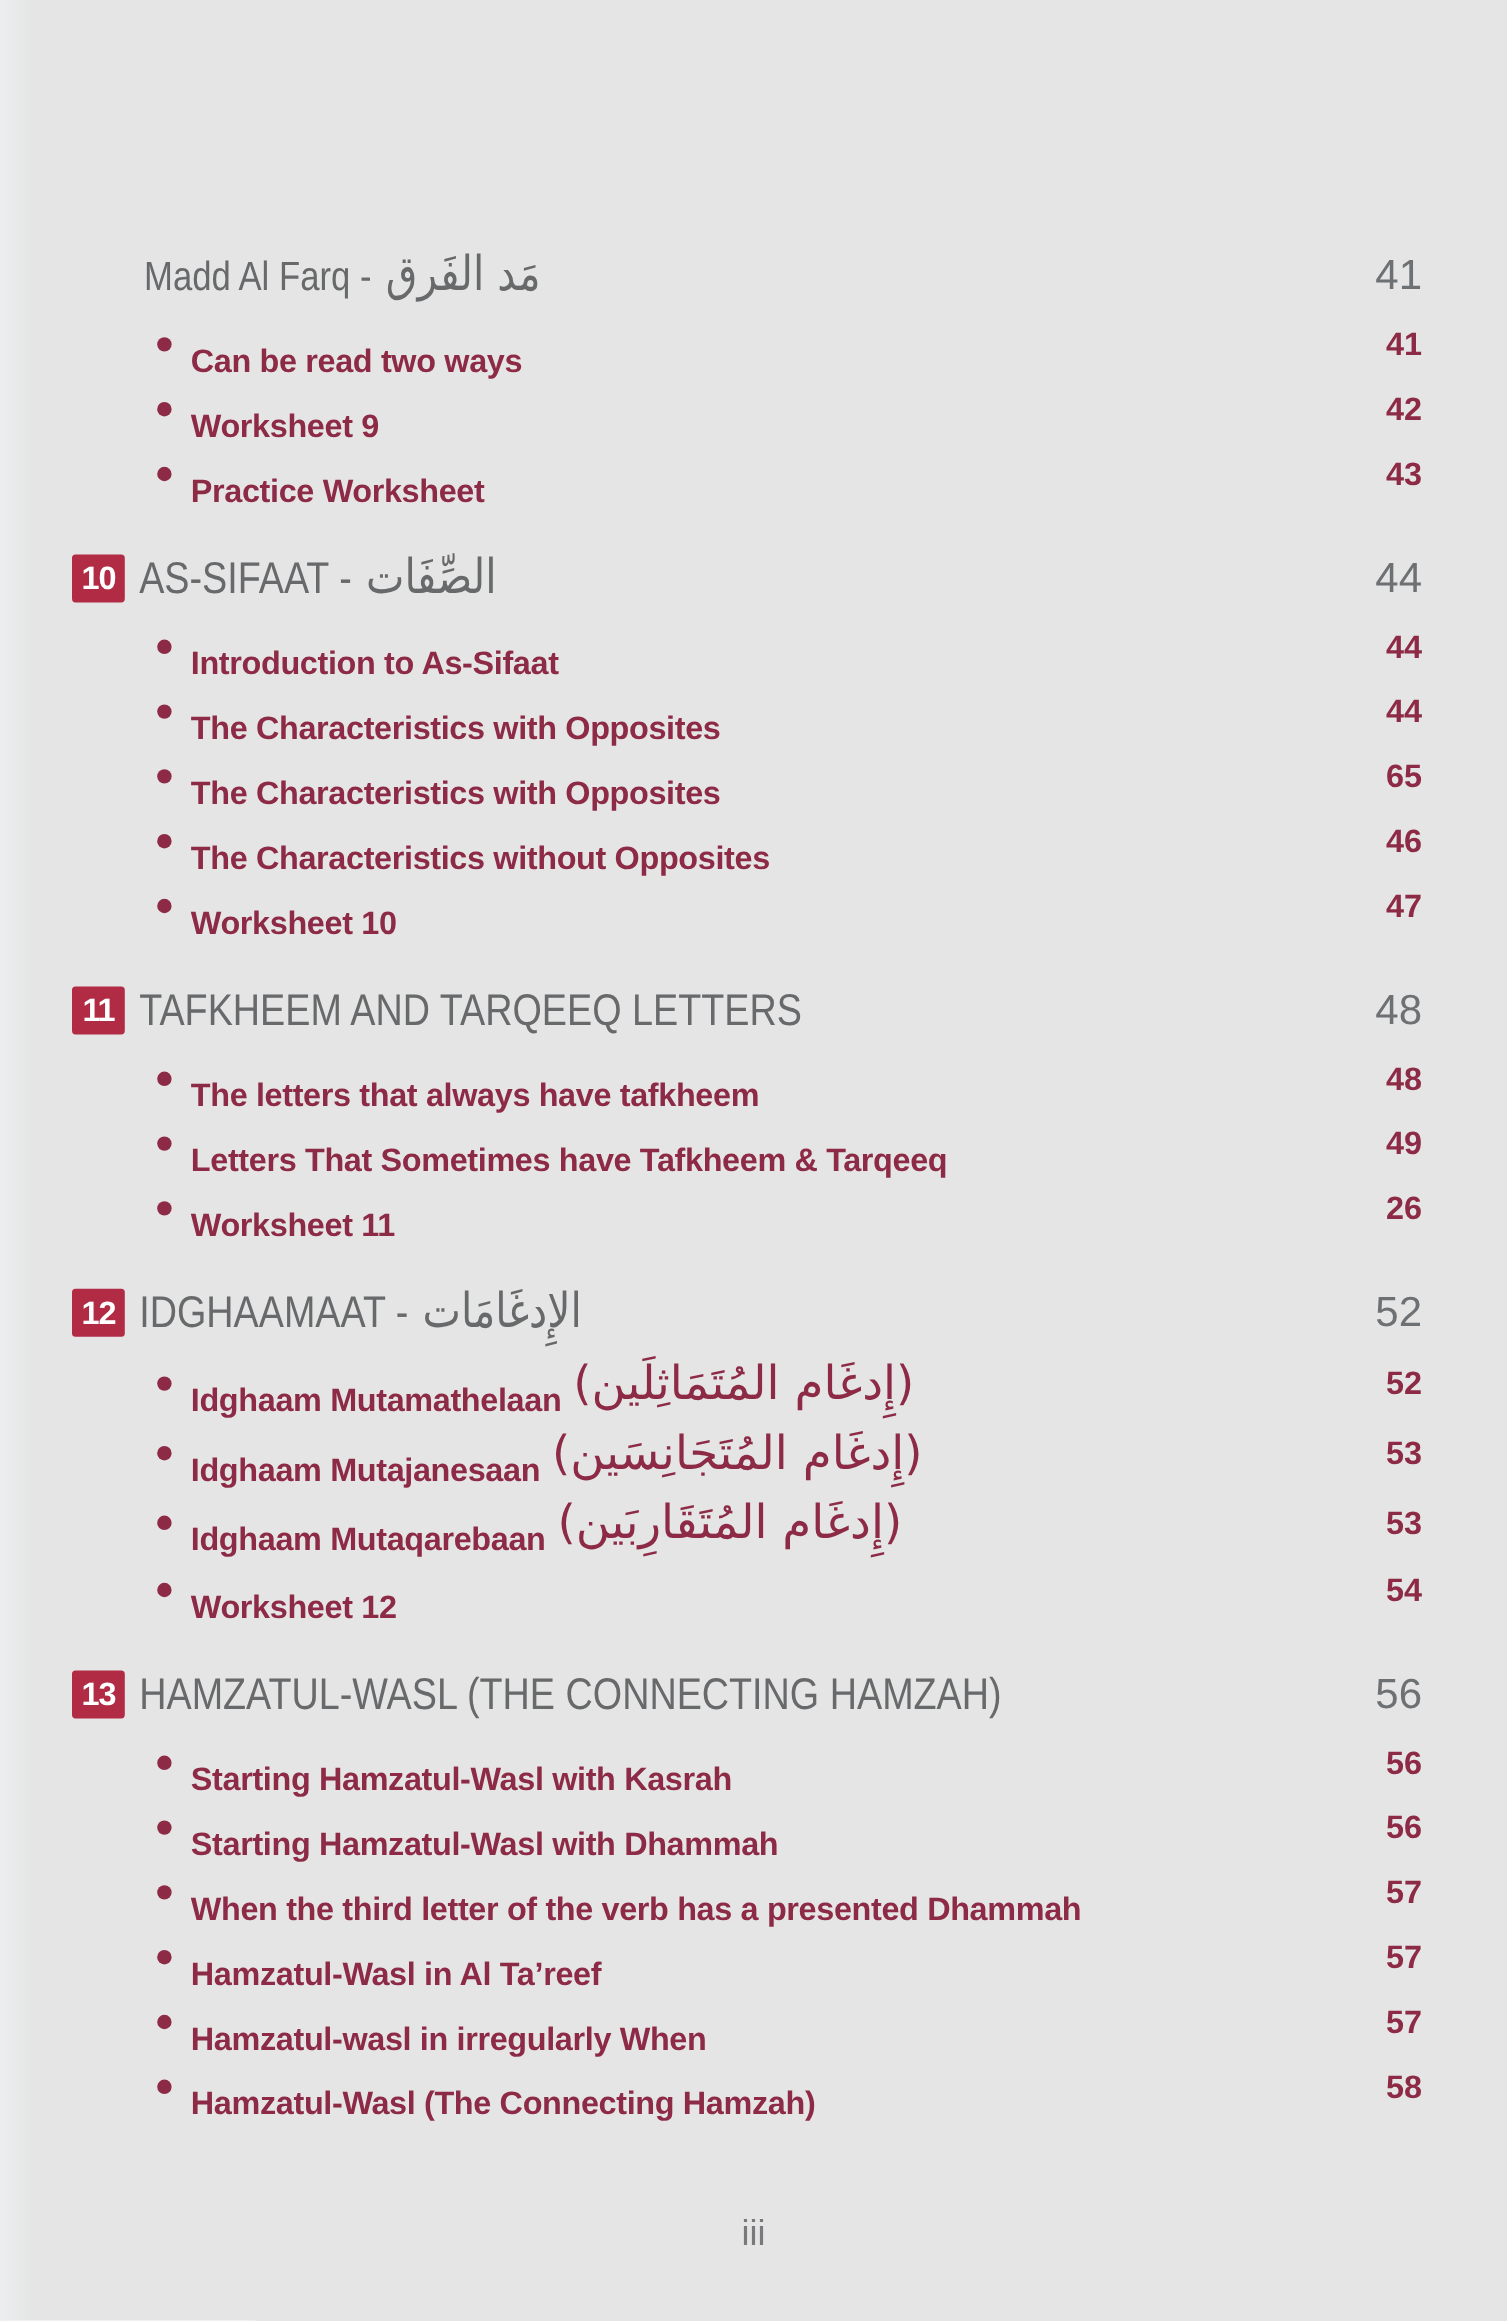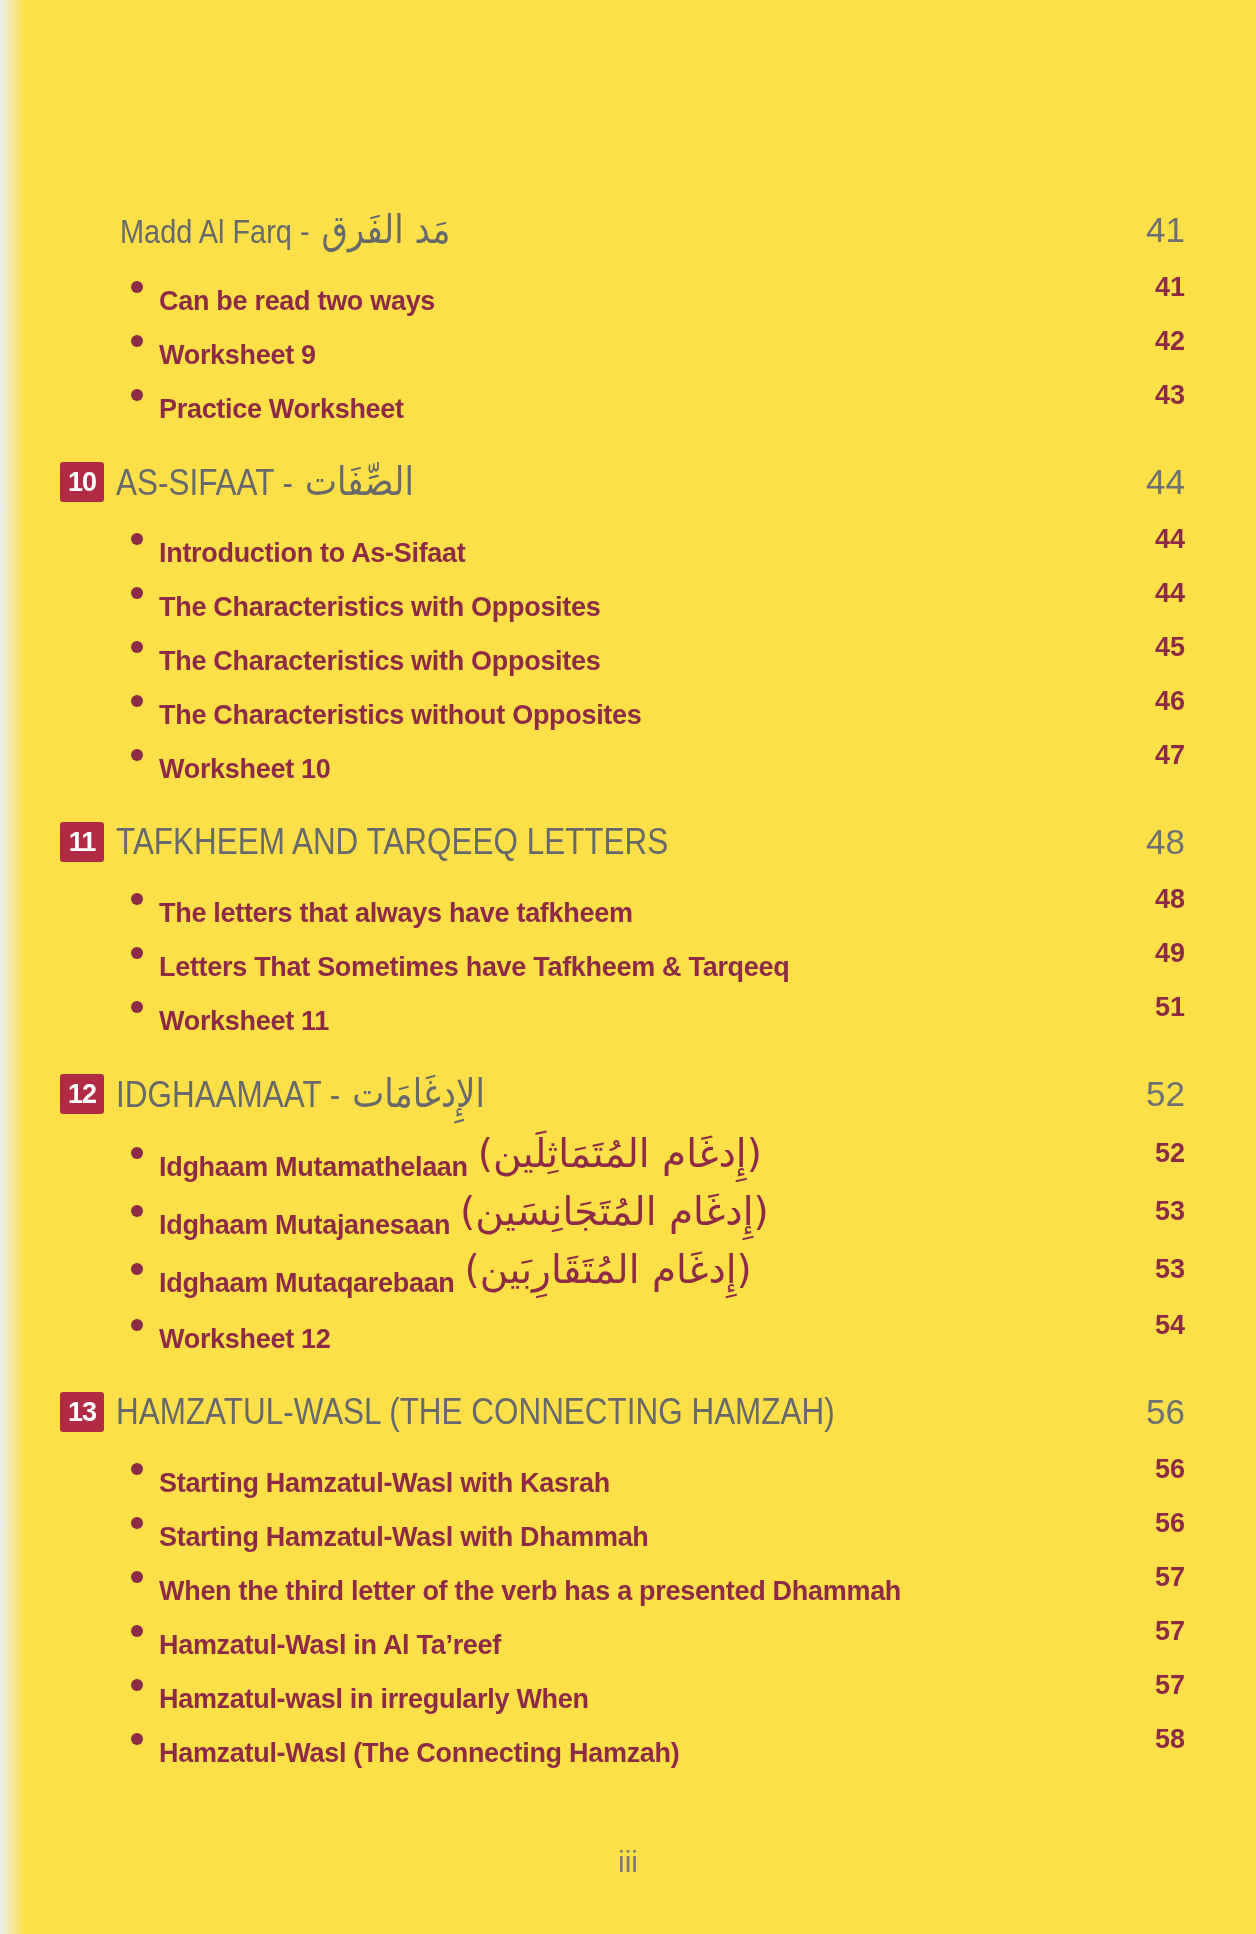--- a/index.html
+++ b/index.html
@@ -1,19 +1,19 @@
 <!DOCTYPE html>
 <html><head>
 <meta charset="utf-8">
 <style>
   html,body { margin:0; padding:0; background:#ffffff; }
   .page {
     position:relative;
     width:1256px; height:1934px;
-    background:#fde047;
+    background:#e5e5e5;
     overflow:hidden;
     font-family:"Liberation Sans", sans-serif;
   }
   .scan-edge {
     position:absolute; left:0; top:0; bottom:0; width:28px;
     background:linear-gradient(90deg,#eceef0 0%, rgba(255,255,255,0) 90%);
     pointer-events:none;
   }
   .content { position:relative; padding-top:200px; }
 
@@ -118,21 +118,21 @@
         <span class="pagenum">44</span>
       </div>
       <div class="row item">
         <span class="bullet"></span>
         <span class="ilabel">The Characteristics with Opposites</span>
         <span class="pagenum">44</span>
       </div>
       <div class="row item">
         <span class="bullet"></span>
         <span class="ilabel">The Characteristics with Opposites</span>
-        <span class="pagenum">45</span>
+        <span class="pagenum">65</span>
       </div>
       <div class="row item">
         <span class="bullet"></span>
         <span class="ilabel">The Characteristics without Opposites</span>
         <span class="pagenum">46</span>
       </div>
       <div class="row item">
         <span class="bullet"></span>
         <span class="ilabel">Worksheet 10</span>
         <span class="pagenum">47</span>
@@ -153,21 +153,21 @@
         <span class="pagenum">48</span>
       </div>
       <div class="row item">
         <span class="bullet"></span>
         <span class="ilabel">Letters That Sometimes have Tafkheem &amp; Tarqeeq</span>
         <span class="pagenum">49</span>
       </div>
       <div class="row item">
         <span class="bullet"></span>
         <span class="ilabel">Worksheet 11</span>
-        <span class="pagenum">51</span>
+        <span class="pagenum">26</span>
       </div>
     </div>
 
     <div class="toc-section">
       <div class="row heading">
         <span class="numbox">12</span>
         <span class="htitle">
           <span class="hlatin">IDGHAAMAAT - </span>
           <span class="harabic" dir="rtl" lang="ar">الإِدغَامَات</span>
         </span>

